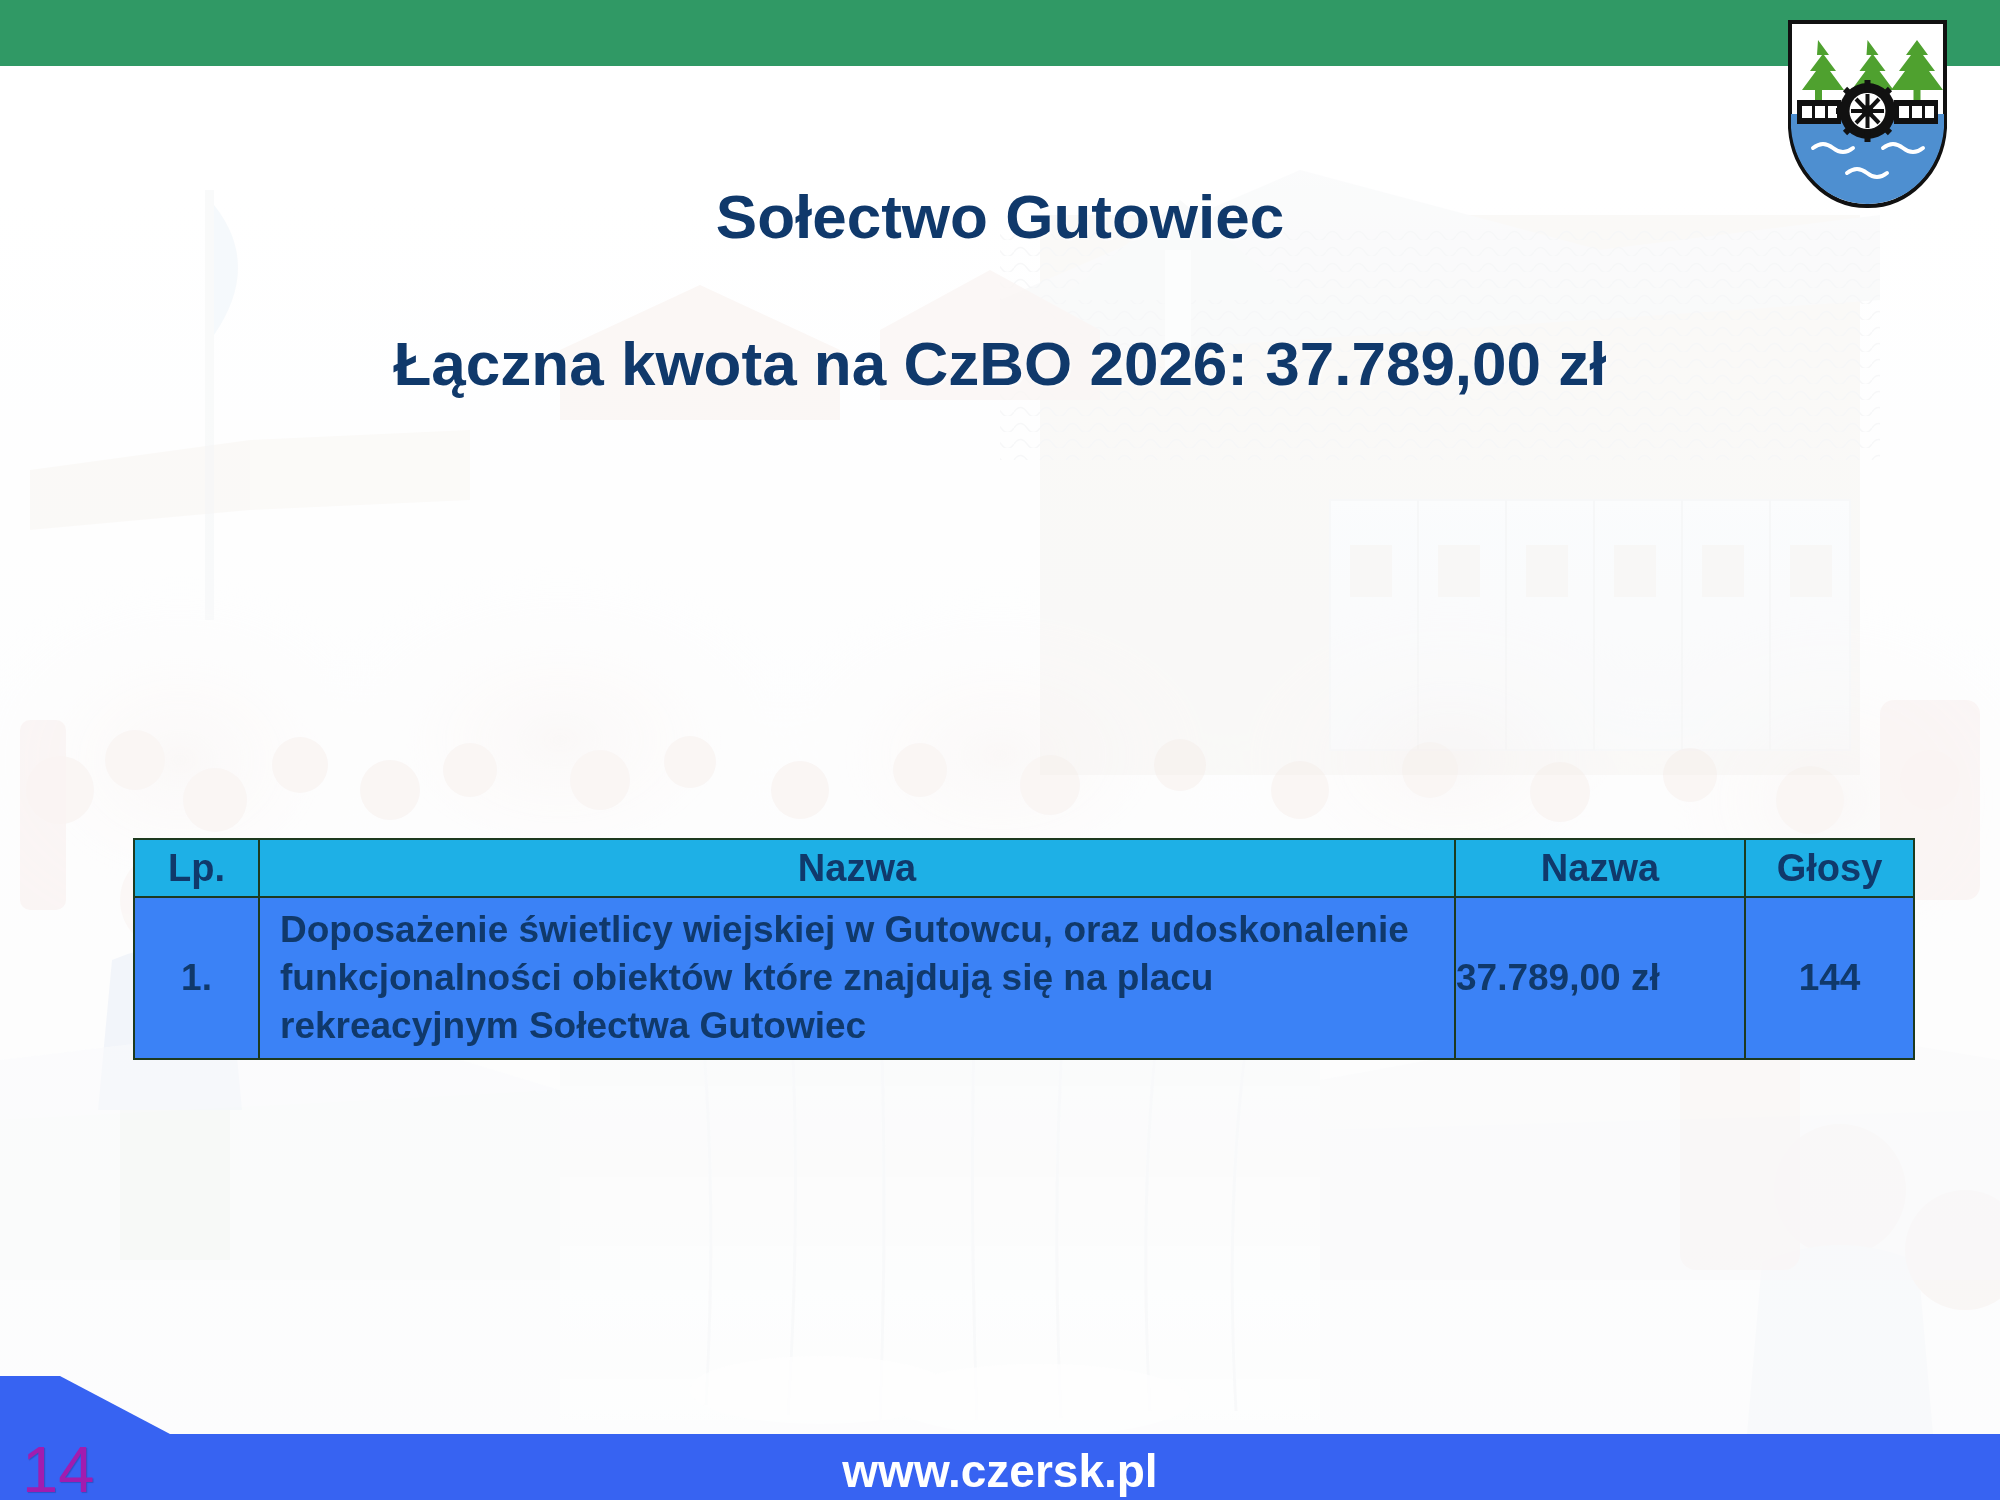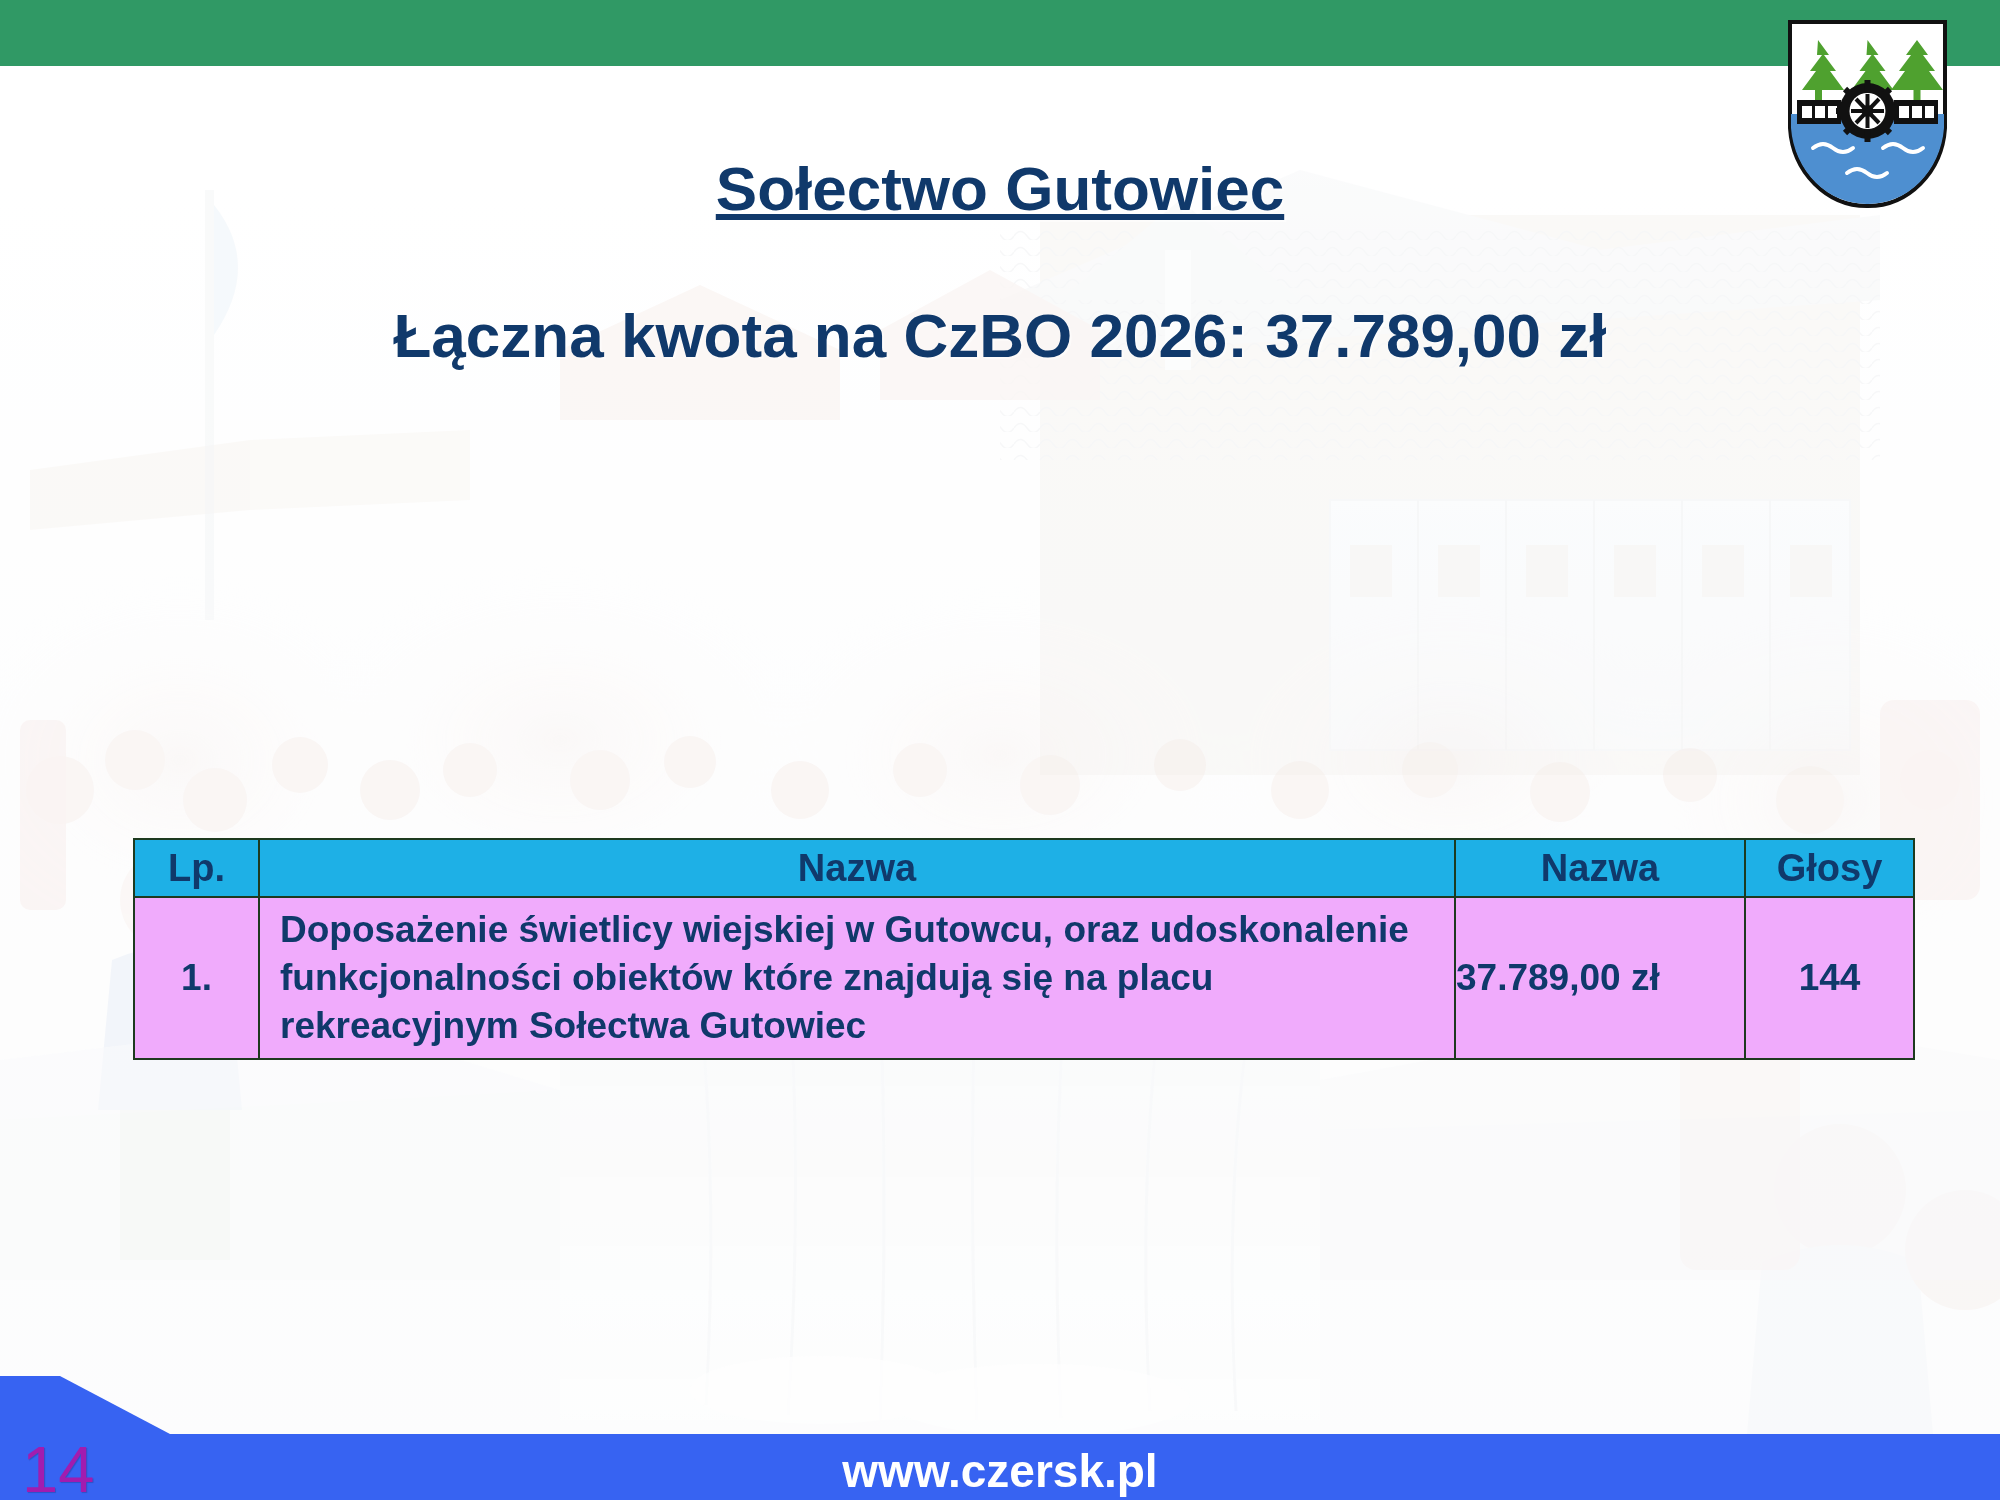--- a/index.html
+++ b/index.html
@@ -57,27 +57,26 @@
   }
   .title-main {
     font-size:95px;
     font-weight:bold;
     color:#10396b;
     letter-spacing:-0.5px;
     line-height:1.06;
     text-shadow:2px 2px 0 rgba(255,255,255,0.55);
   }
   .title-sub {
-    margin-top:60px;
+    margin-top:88px;
     font-size:62px;
     font-weight:bold;
     color:#10396b;
     line-height:1.08;
     text-shadow:2px 2px 0 rgba(255,255,255,0.5);
-    text-decoration:underline;
   }
   .title-amount {
     margin-top:80px;
     font-size:62px;
     font-weight:bold;
     color:#10396b;
     line-height:1.08;
     text-shadow:2px 2px 0 rgba(255,255,255,0.5);
   }
 
@@ -102,21 +101,21 @@
     vertical-align:middle;
   }
   table.bo-table thead th {
     background:#1eb0e6;
     height:58px;
     font-size:38px;
     text-align:center;
     padding:0 6px;
   }
   table.bo-table tbody td {
-    background:#f0abfc;
+    background:#3b82f6;
     height:155px;
     font-size:37px;
   }
   .col-lp    { width:125px; }
   .col-nazwa { width:1196px; }
   .col-koszt { width:290px; }
   .col-glosy { width:169px; }
 
   td.cell-lp    { text-align:center; }
   td.cell-nazwa { text-align:left; padding:8px 14px 8px 20px; line-height:1.30; }

